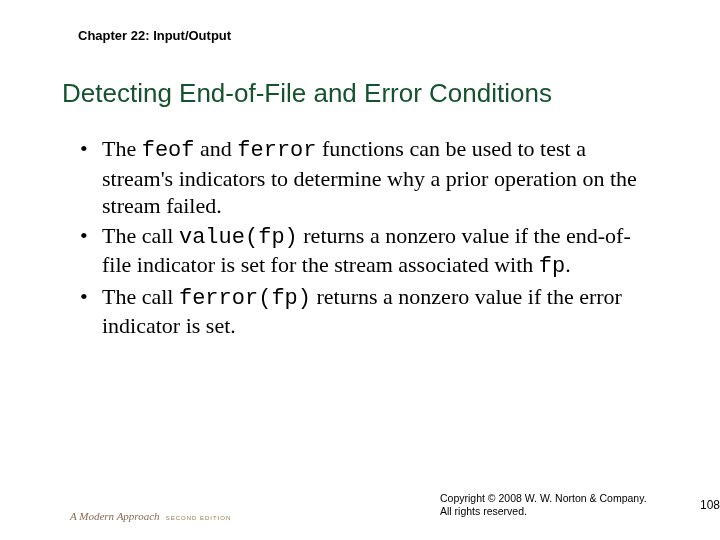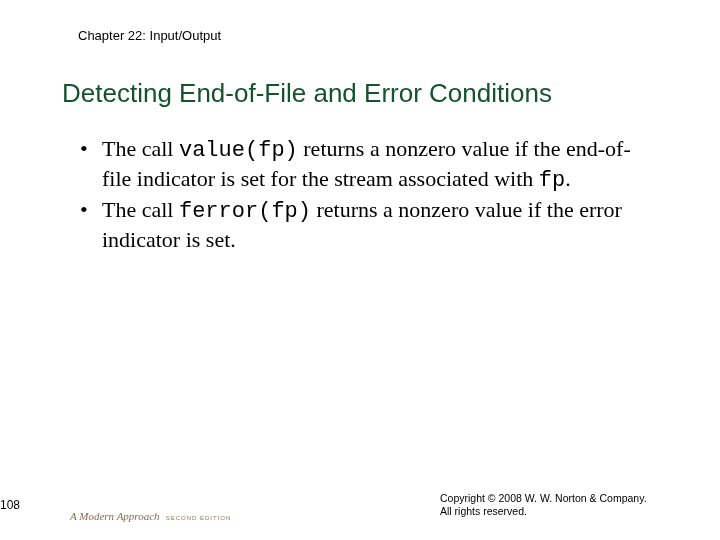--- a/index.html
+++ b/index.html
@@ -10,21 +10,21 @@
     background: #fff;
     font-family: "Times New Roman", Times, serif;
     position: relative;
     overflow: hidden;
   }
   .chapter {
     position: absolute;
     top: 28px;
     left: 78px;
     font-family: Arial, Helvetica, sans-serif;
-    font-weight: normal;
+    font-weight: bold;
     font-size: 13px;
     color: #000;
   }
   .title {
     position: absolute;
     top: 78px;
     left: 62px;
     font-family: Arial, Helvetica, sans-serif;
     font-size: 26px;
     color: #14532d;
@@ -97,21 +97,21 @@
     letter-spacing: 1px;
     color: #9a7a4a;
     font-style: normal;
     margin-left: 6px;
   }
   .pagenum {
     position: absolute;
     left: 0;
     width: 720px;
     bottom: 10px;
-    text-align: left;
+    text-align: right;
     font-family: Arial, Helvetica, sans-serif;
     font-size: 12px;
     color: #000;
   }
   .copyright {
     position: absolute;
     right: 70px;
     bottom: 4px;
     width: 210px;
     font-family: Arial, Helvetica, sans-serif;
@@ -123,20 +123,23 @@
 </head>
 <body>
 
 <div class="chapter">Chapter 22: Input/Output</div>
 
 <div class="title">Detecting End-of-File and Error Conditions</div>
 
 <div class="body">
   <ul>
     <li>
+      <span>The </span><span class="mono">feof</span><span> and </span><span class="mono">ferror</span><span> functions can be used to test a stream's indicators to determine why a prior operation on the stream failed.</span>
+    </li>
+    <li>
       <span>The call </span><span class="mono">value(fp)</span><span> returns a nonzero value if the end-of-file indicator is set for the stream associated with </span><span class="mono">fp</span><span>.</span>
     </li>
     <li>
       <span>The call </span><span class="mono">ferror(fp)</span><span> returns a nonzero value if the error indicator is set.</span><span class="mono"></span><span></span>
     </li>
   </ul>
 </div>
 
 <div class="footer">
   <div class="logo">

